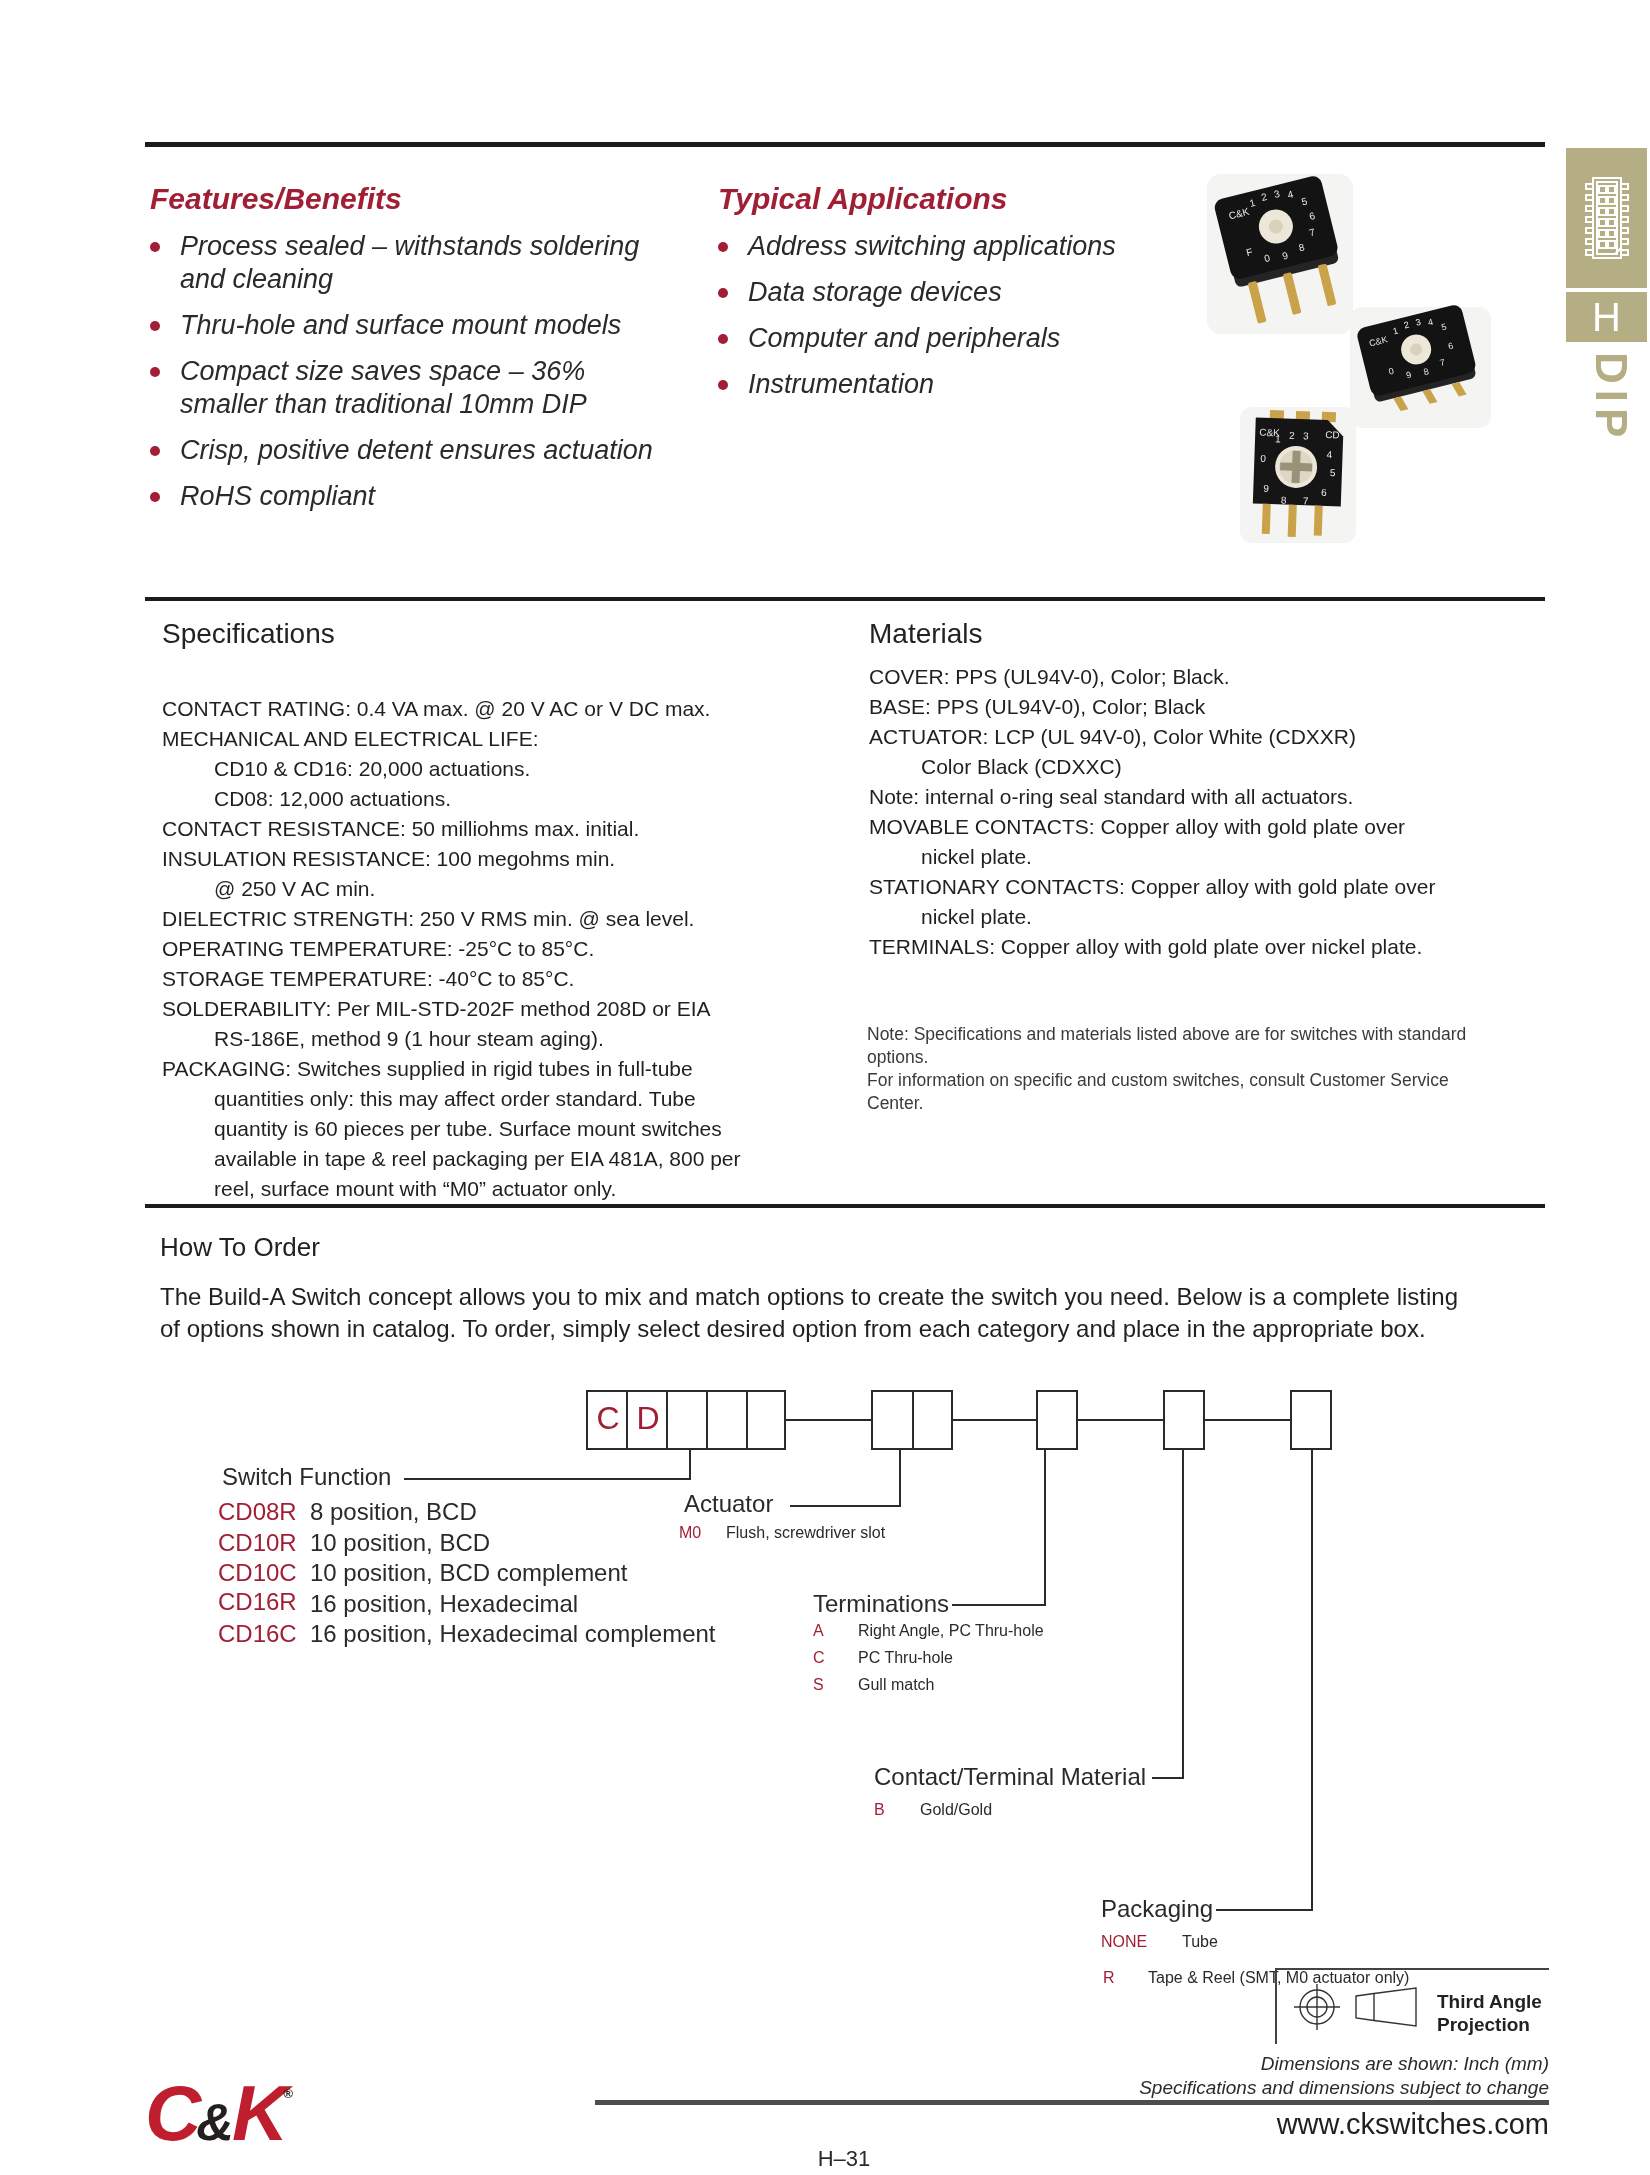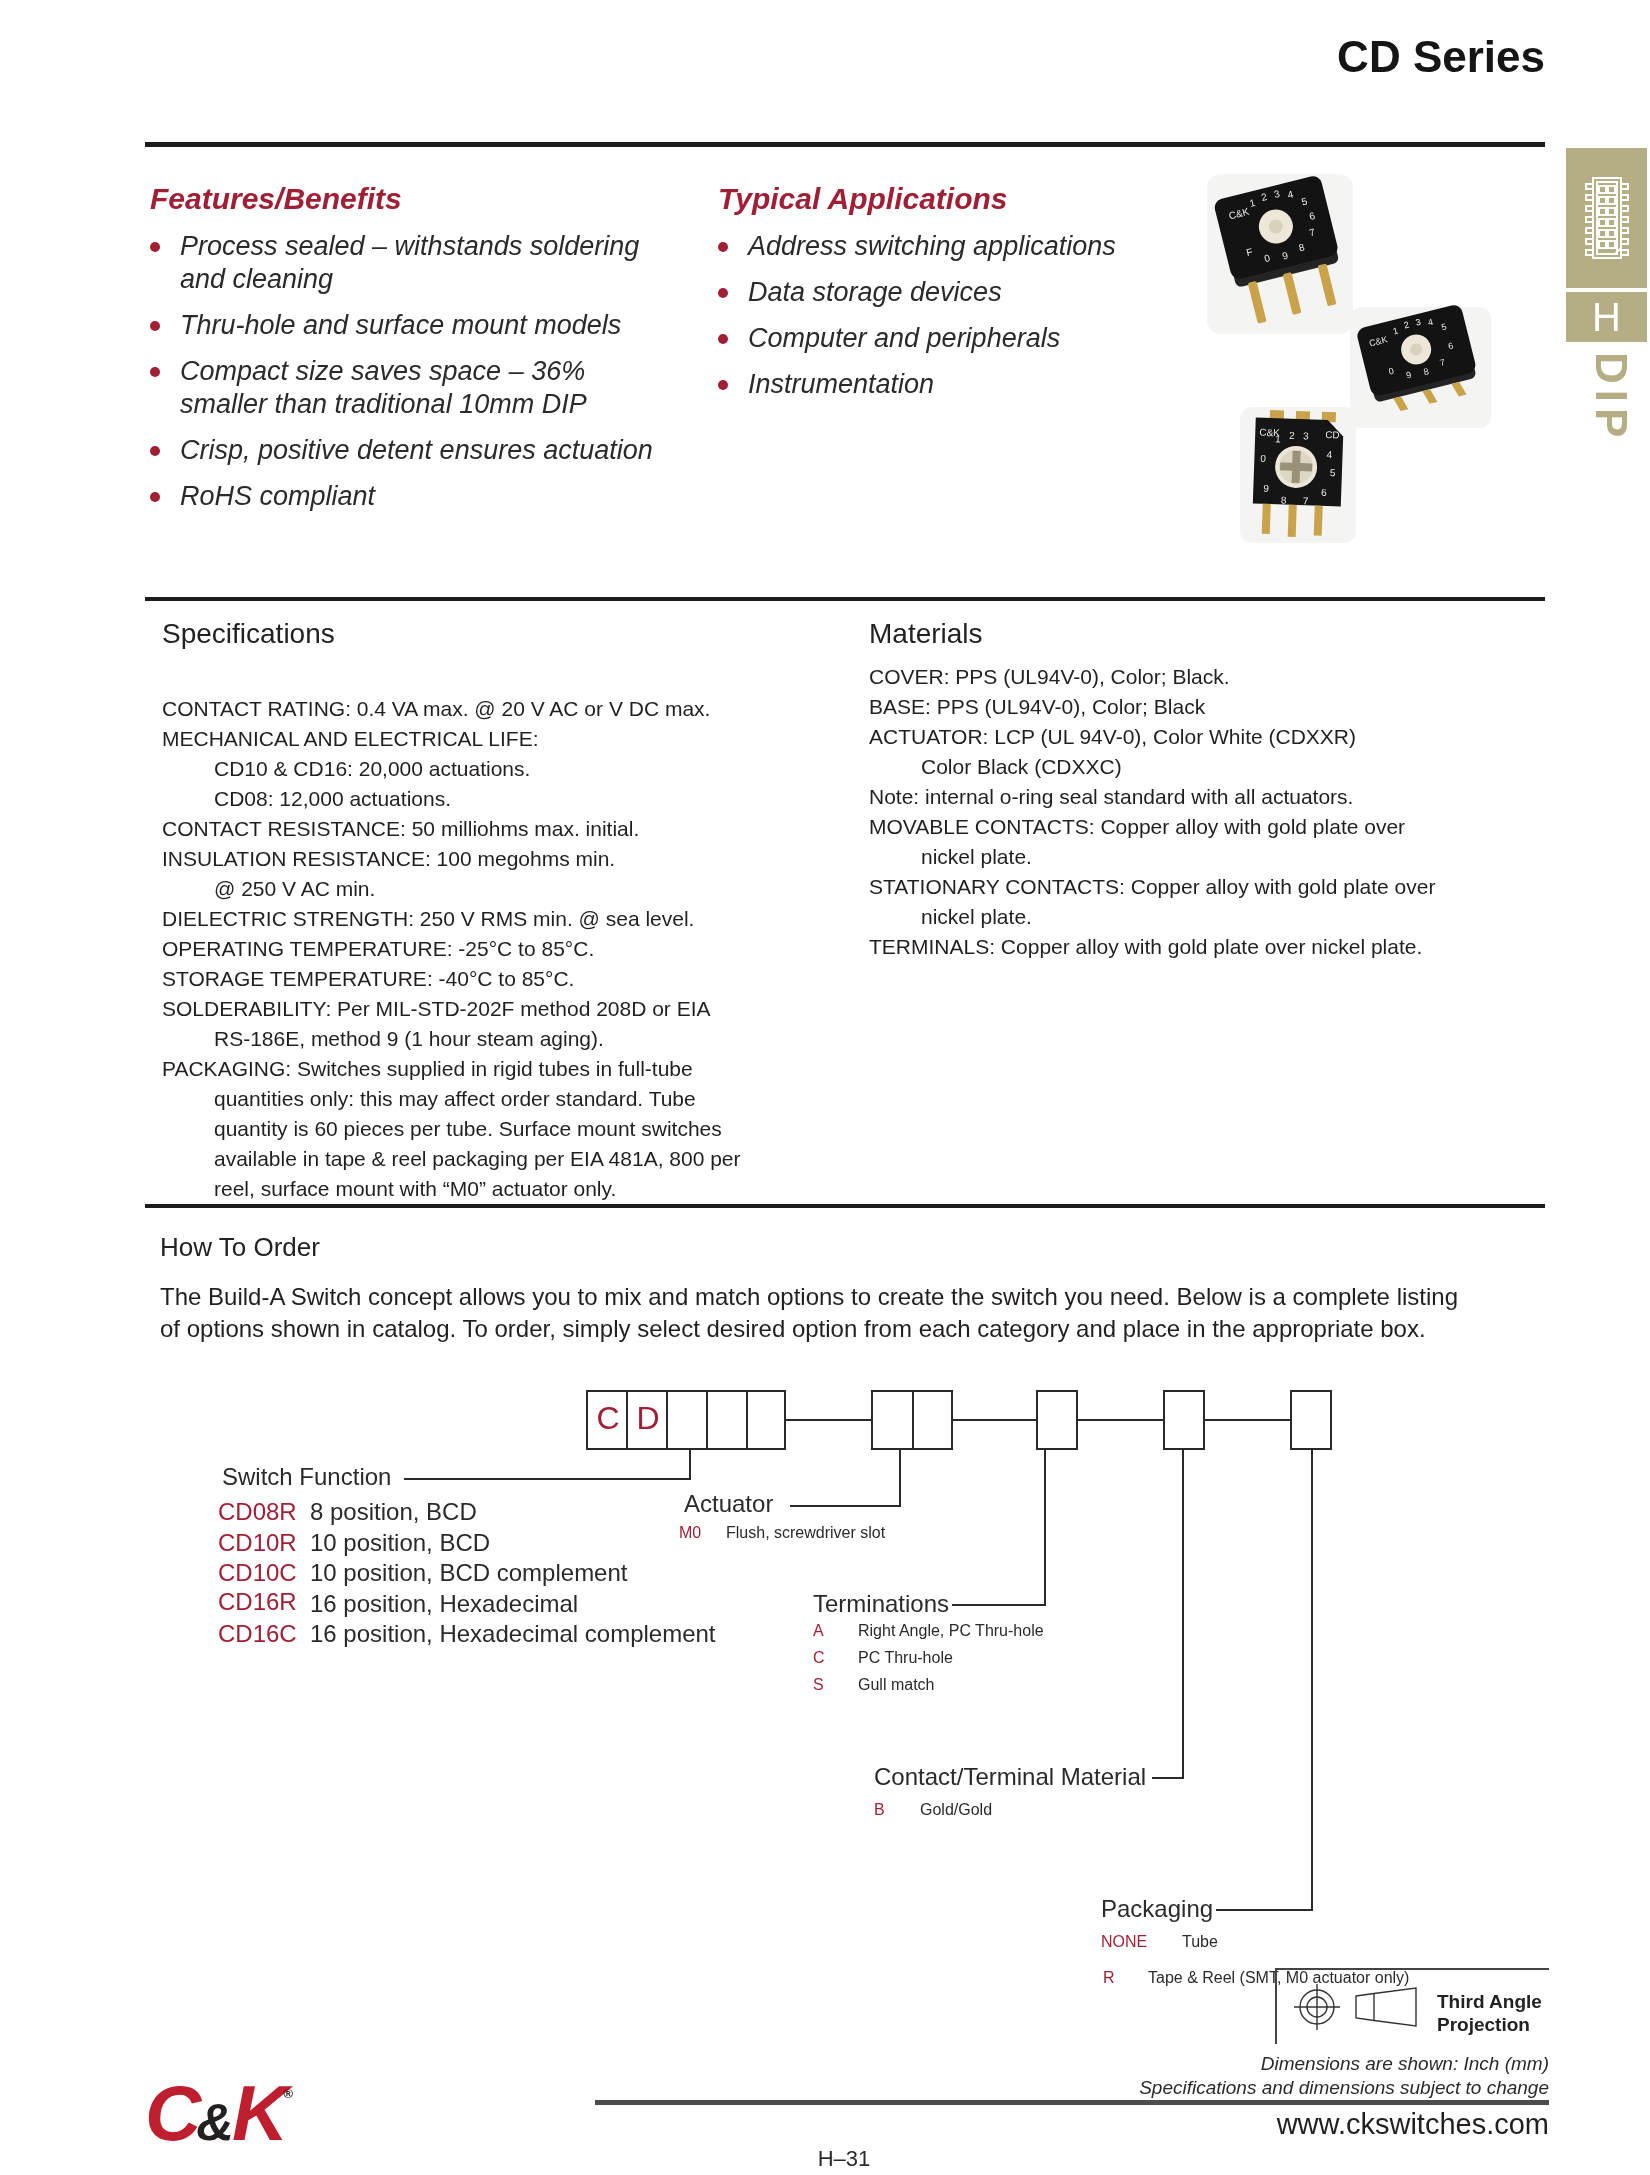--- a/index.html
+++ b/index.html
@@ -61,21 +61,20 @@
     line-height:23px; color:#222; }
 
   svg { display:block; }
 </style>
 </head>
 <body>
 
 <div id="page">
 
   <div class="title-block">
-    <div>CD Series</div>
   </div>
   <div class="rule" style="left:145px; top:142px; width:1400px; height:5px;"></div>
 
   <div class="red-head" style="left:150px; top:182px;">Features/Benefits</div>
   <div class="bullet-list" style="left:150px; top:230px;">
     <div class="bullet-item">
         <span class="bullet-dot"></span>
         <span>Process sealed – withstands soldering and cleaning</span>
       </div>
     <div class="bullet-item">
@@ -275,20 +274,24 @@
     <div>ACTUATOR: LCP (UL 94V-0), Color White (CDXXR)</div>
     <div class="indent">Color Black (CDXXC)</div>
     <div>Note: internal o-ring seal standard with all actuators.</div>
     <div>MOVABLE CONTACTS: Copper alloy with gold plate over</div>
     <div class="indent">nickel plate.</div>
     <div>STATIONARY CONTACTS: Copper alloy with gold plate over</div>
     <div class="indent">nickel plate.</div>
     <div>TERMINALS: Copper alloy with gold plate over nickel plate.</div>
   </div>
 
+  <div class="small-note" style="left:867px; top:1023px; width:620px;">
+    <div>Note: Specifications and materials listed above are for switches with standard options.</div>
+    <div>For information on specific and custom switches, consult Customer Service Center.</div>
+  </div>
 
   <div class="rule" style="left:145px; top:1204px; width:1400px; height:4px;"></div>
   <div class="hto-head" style="left:160px; top:1232px;">How To Order</div>
   <div class="hto-par" style="left:160px; top:1281px;">
     <div>The Build-A Switch concept allows you to mix and match options to create the switch you need. Below is a complete listing</div>
     <div>of options shown in catalog. To order, simply select desired option from each category and place in the appropriate box.</div>
   </div>
 
   <div class="cellgroup" style="left:586px; top:1390px; width:200px;">
     <div class="cell-div" style="left:38px;"></div>

